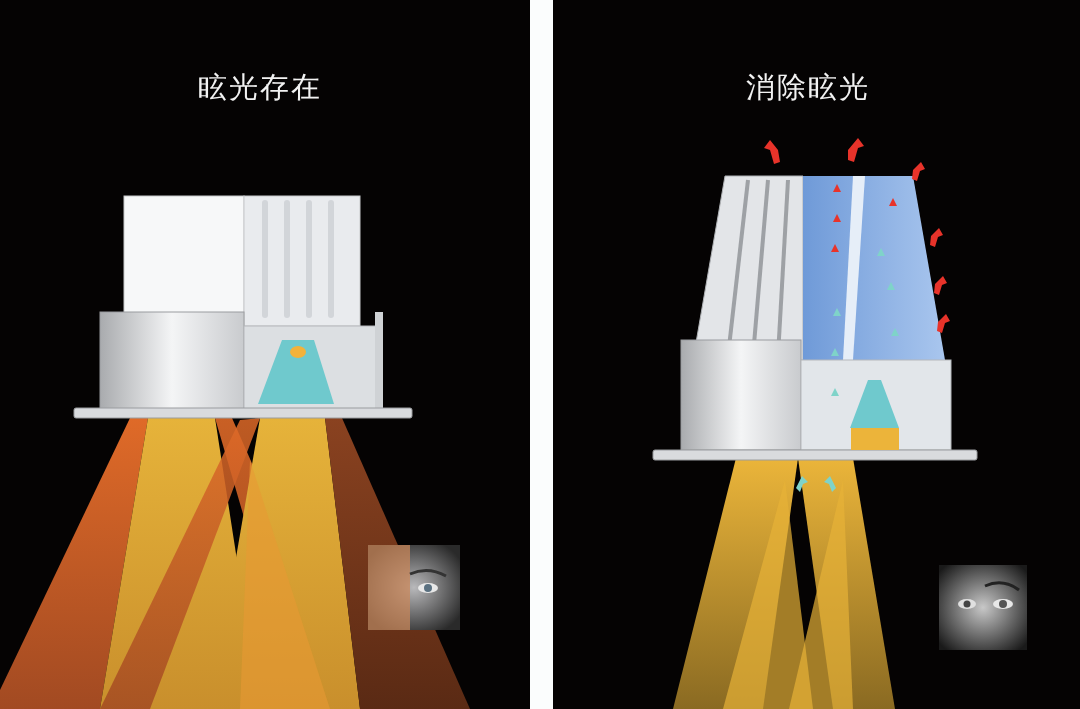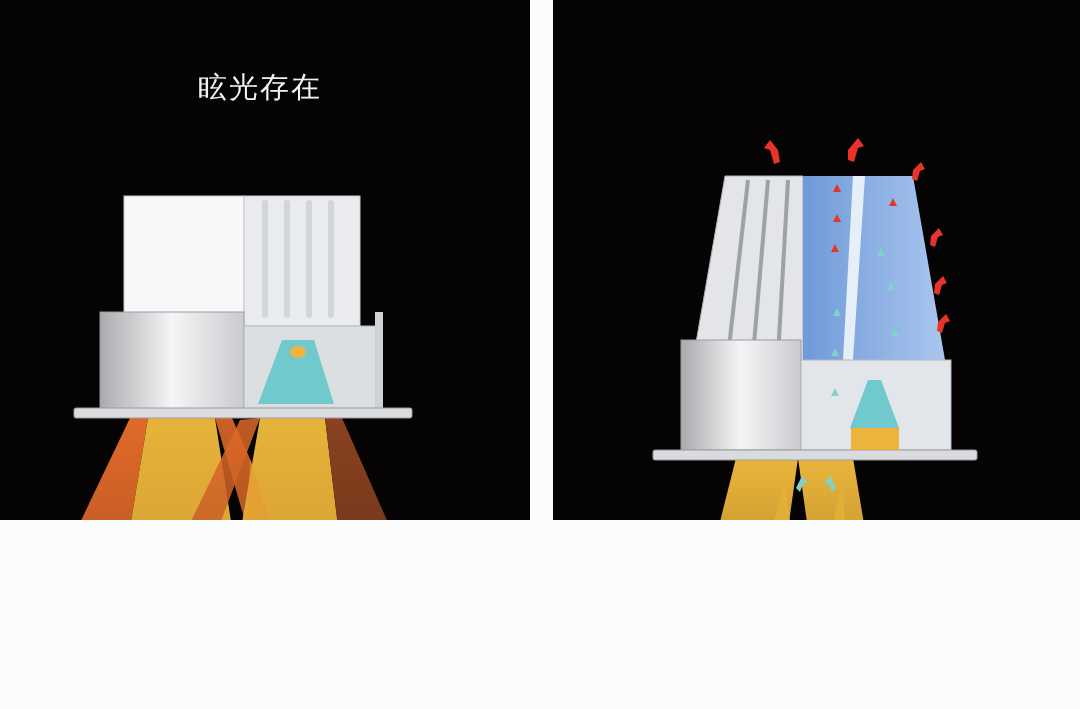--- a/index.html
+++ b/index.html
@@ -1,17 +1,17 @@
 <!DOCTYPE html>
 <html><head>
 <meta charset="utf-8">
 <style>
   html,body{margin:0;padding:0;background:#fbfcfc;}
   body{width:1080px;height:709px;position:relative;overflow:hidden;font-family:"DejaVu Sans",sans-serif;}
-  .panel{position:absolute;top:0;height:520px;background:#050303;overflow:hidden;padding-left:16px;}
+  .panel{position:absolute;top:0;height:709px;background:#050303;overflow:hidden;padding-left:16px;}
   #left{left:0;width:530px;}
   #right{left:553px;width:527px;}
   .divider{position:absolute;left:530px;top:0;width:23px;height:709px;background:#fbfdfd;}
   .title{position:absolute;top:68px;color:#f2f2f2;font-size:29px;letter-spacing:2px;white-space:nowrap;}
   #left .title{left:198px;}
   #right .title{left:193px;}
   svg{position:absolute;left:0;top:0;}
 </style>
 </head>
 <body>
@@ -153,13 +153,14 @@
 
     <g>
       <rect x="386" y="565" width="88" height="85" fill="url(#eyeR)"></rect>
       <ellipse cx="414" cy="604" rx="9" ry="5" fill="#e0e0e0"></ellipse>
       <circle cx="414" cy="604" r="3.5" fill="#444"></circle>
       <ellipse cx="450" cy="604" rx="10" ry="5" fill="#e8e8e8"></ellipse>
       <circle cx="450" cy="604" r="4" fill="#555"></circle>
       <path d="M432,586 Q450,578 466,590" stroke="#222" stroke-width="3" fill="none"></path>
     </g>
   </svg>
+  <div class="title">消除眩光</div>
 </div>
 
 </body></html>

